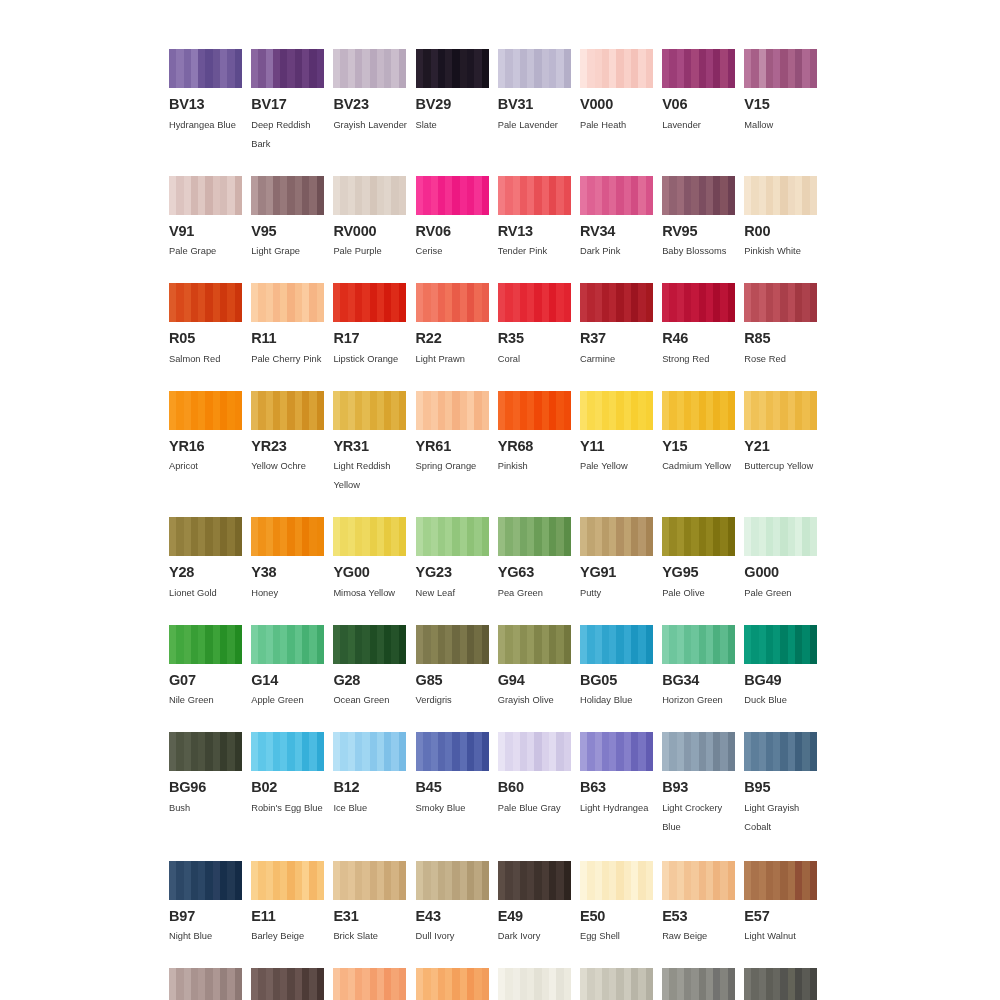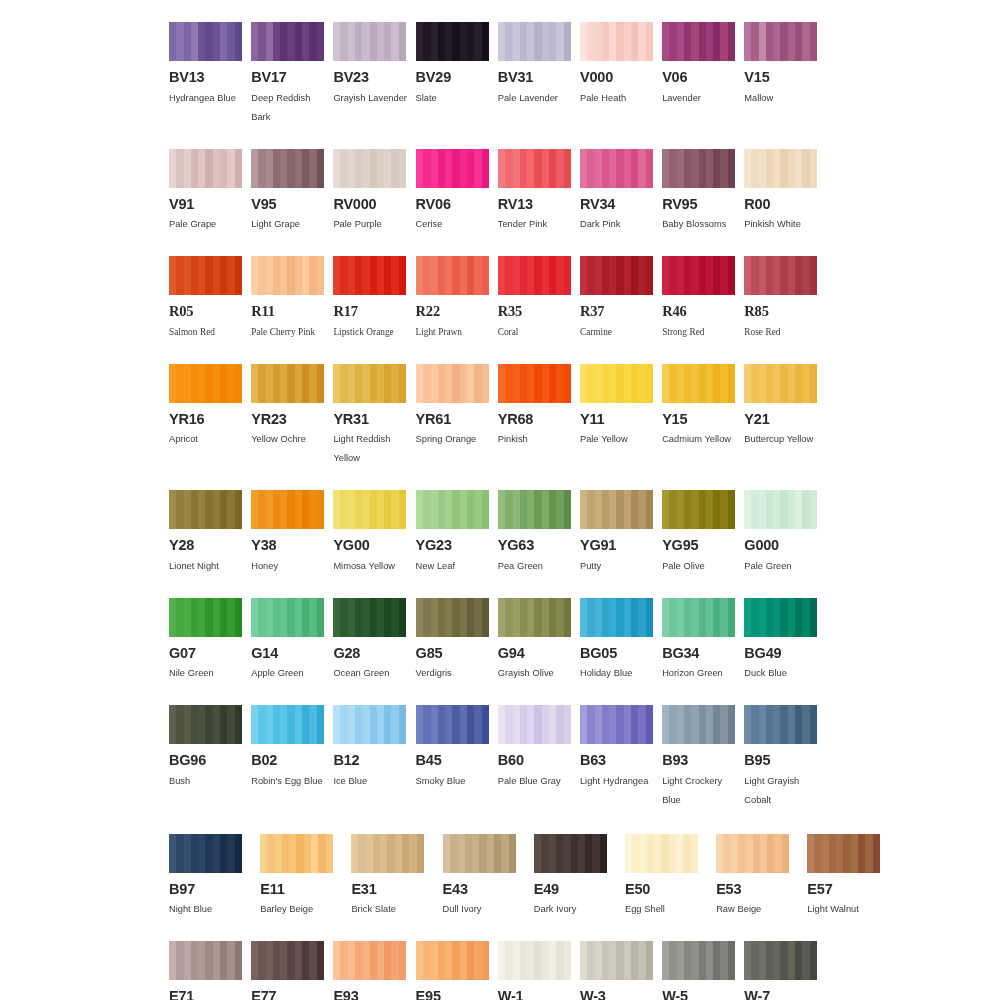--- a/index.html
+++ b/index.html
@@ -63,21 +63,21 @@
     margin-top: 4px;
     width: 80px;
     word-spacing: 0.2px;
   }
 </style>
 </head>
 <body>
 
 <div id="chart-root">
   <div class="swatch-grid">
-      <div class="swatch-row" style="margin-bottom: 22px;">
+      <div class="swatch-row" style="margin-bottom: 22px; margin-top: 27px;">
         <div class="swatch-cell">
           <div class="swatch-chip" title="BV13 Hydrangea Blue">
             <div class="grain" style="background: linear-gradient(90deg, rgb(127, 104, 166) 0%, rgb(127, 104, 166) 10%, rgb(140, 118, 176) 10%, rgb(140, 118, 176) 20%, rgb(124, 102, 164) 20%, rgb(124, 102, 164) 30%, rgb(142, 121, 179) 30%, rgb(142, 121, 179) 40%, rgb(107, 84, 150) 40%, rgb(107, 84, 150) 50%, rgb(95, 74, 141) 50%, rgb(95, 74, 141) 60%, rgb(106, 84, 148) 60%, rgb(106, 84, 148) 70%, rgb(127, 104, 166) 70%, rgb(127, 104, 166) 80%, rgb(110, 88, 153) 80%, rgb(110, 88, 153) 90%, rgb(93, 74, 140) 90%, rgb(93, 74, 140) 100%);"></div>
           </div>
           <div class="swatch-code">BV13</div>
           <div class="swatch-name">Hydrangea Blue</div>
         </div>
         <div class="swatch-cell">
           <div class="swatch-chip" title="BV17 Deep Reddish Blue">
             <div class="grain" style="background: linear-gradient(90deg, rgb(138, 102, 160) 0%, rgb(138, 102, 160) 10%, rgb(122, 84, 144) 10%, rgb(122, 84, 144) 20%, rgb(143, 109, 166) 20%, rgb(143, 109, 166) 30%, rgb(110, 66, 129) 30%, rgb(110, 66, 129) 40%, rgb(94, 52, 114) 40%, rgb(94, 52, 114) 50%, rgb(105, 62, 124) 50%, rgb(105, 62, 124) 60%, rgb(92, 51, 112) 60%, rgb(92, 51, 112) 70%, rgb(108, 65, 128) 70%, rgb(108, 65, 128) 80%, rgb(90, 49, 112) 80%, rgb(90, 49, 112) 90%, rgb(98, 57, 122) 90%, rgb(98, 57, 122) 100%);"></div>
@@ -179,21 +179,21 @@
           <div class="swatch-name">Baby Blossoms</div>
         </div>
         <div class="swatch-cell">
           <div class="swatch-chip" title="R00 Pinkish White">
             <div class="grain" style="background: linear-gradient(90deg, rgb(245, 229, 207) 0%, rgb(245, 229, 207) 10%, rgb(239, 220, 192) 10%, rgb(239, 220, 192) 20%, rgb(242, 225, 200) 20%, rgb(242, 225, 200) 30%, rgb(236, 214, 184) 30%, rgb(236, 214, 184) 40%, rgb(241, 223, 196) 40%, rgb(241, 223, 196) 50%, rgb(232, 208, 177) 50%, rgb(232, 208, 177) 60%, rgb(238, 218, 192) 60%, rgb(238, 218, 192) 70%, rgb(242, 224, 198) 70%, rgb(242, 224, 198) 80%, rgb(233, 210, 180) 80%, rgb(233, 210, 180) 90%, rgb(238, 219, 193) 90%, rgb(238, 219, 193) 100%);"></div>
           </div>
           <div class="swatch-code">R00</div>
           <div class="swatch-name">Pinkish White</div>
         </div>
       </div>
-      <div class="swatch-row" style="margin-bottom: 22px; font-family: Liberation Serif, serif;">
+      <div class="swatch-row" style="margin-bottom: 22px;">
         <div class="swatch-cell">
           <div class="swatch-chip" title="R05 Salmon Red">
             <div class="grain" style="background: linear-gradient(90deg, rgb(222, 90, 40) 0%, rgb(222, 90, 40) 10%, rgb(217, 73, 26) 10%, rgb(217, 73, 26) 20%, rgb(221, 85, 34) 20%, rgb(221, 85, 34) 30%, rgb(211, 65, 20) 30%, rgb(211, 65, 20) 40%, rgb(218, 77, 28) 40%, rgb(218, 77, 28) 50%, rgb(207, 58, 15) 50%, rgb(207, 58, 15) 60%, rgb(216, 74, 24) 60%, rgb(216, 74, 24) 70%, rgb(206, 56, 13) 70%, rgb(206, 56, 13) 80%, rgb(215, 70, 21) 80%, rgb(215, 70, 21) 90%, rgb(204, 53, 11) 90%, rgb(204, 53, 11) 100%);"></div>
           </div>
           <div class="swatch-code">R05</div>
           <div class="swatch-name">Salmon Red</div>
         </div>
         <div class="swatch-cell">
           <div class="swatch-chip" title="R11 Pale Cherry Pink">
             <div class="grain" style="background: linear-gradient(90deg, rgb(251, 208, 166) 0%, rgb(251, 208, 166) 10%, rgb(249, 194, 147) 10%, rgb(249, 194, 147) 20%, rgb(250, 201, 156) 20%, rgb(250, 201, 156) 30%, rgb(247, 185, 138) 30%, rgb(247, 185, 138) 40%, rgb(249, 197, 148) 40%, rgb(249, 197, 148) 50%, rgb(245, 178, 129) 50%, rgb(245, 178, 129) 60%, rgb(248, 191, 142) 60%, rgb(248, 191, 142) 70%, rgb(251, 203, 159) 70%, rgb(251, 203, 159) 80%, rgb(246, 181, 133) 80%, rgb(246, 181, 133) 90%, rgb(248, 192, 144) 90%, rgb(248, 192, 144) 100%);"></div>
@@ -301,21 +301,21 @@
           <div class="swatch-code">Y21</div>
           <div class="swatch-name">Buttercup Yellow</div>
         </div>
       </div>
       <div class="swatch-row" style="margin-bottom: 22px;">
         <div class="swatch-cell">
           <div class="swatch-chip" title="Y28 Lionet Gold">
             <div class="grain" style="background: linear-gradient(90deg, rgb(160, 140, 73) 0%, rgb(160, 140, 73) 10%, rgb(145, 126, 60) 10%, rgb(145, 126, 60) 20%, rgb(154, 135, 68) 20%, rgb(154, 135, 68) 30%, rgb(138, 119, 53) 30%, rgb(138, 119, 53) 40%, rgb(149, 130, 63) 40%, rgb(149, 130, 63) 50%, rgb(133, 114, 49) 50%, rgb(133, 114, 49) 60%, rgb(143, 124, 58) 60%, rgb(143, 124, 58) 70%, rgb(126, 107, 44) 70%, rgb(126, 107, 44) 80%, rgb(138, 119, 53) 80%, rgb(138, 119, 53) 90%, rgb(121, 103, 41) 90%, rgb(121, 103, 41) 100%);"></div>
           </div>
           <div class="swatch-code">Y28</div>
-          <div class="swatch-name">Lionet Night</div>
+          <div class="swatch-name">Lionet Gold</div>
         </div>
         <div class="swatch-cell">
           <div class="swatch-chip" title="Y38 Honey">
             <div class="grain" style="background: linear-gradient(90deg, rgb(243, 159, 45) 0%, rgb(243, 159, 45) 10%, rgb(240, 146, 24) 10%, rgb(240, 146, 24) 20%, rgb(242, 155, 36) 20%, rgb(242, 155, 36) 30%, rgb(238, 138, 15) 30%, rgb(238, 138, 15) 40%, rgb(241, 147, 26) 40%, rgb(241, 147, 26) 50%, rgb(236, 130, 8) 50%, rgb(236, 130, 8) 60%, rgb(240, 143, 21) 60%, rgb(240, 143, 21) 70%, rgb(234, 125, 4) 70%, rgb(234, 125, 4) 80%, rgb(238, 138, 14) 80%, rgb(238, 138, 14) 90%, rgb(237, 135, 9) 90%, rgb(237, 135, 9) 100%);"></div>
           </div>
           <div class="swatch-code">Y38</div>
           <div class="swatch-name">Honey</div>
         </div>
         <div class="swatch-cell">
           <div class="swatch-chip" title="YG00 Mimosa Yellow">
@@ -469,21 +469,21 @@
           <div class="swatch-name">Light Crockery Blue</div>
         </div>
         <div class="swatch-cell">
           <div class="swatch-chip" title="B95 Light Grayish Cobalt">
             <div class="grain" style="background: linear-gradient(90deg, rgb(109, 140, 166) 0%, rgb(109, 140, 166) 10%, rgb(93, 126, 154) 10%, rgb(93, 126, 154) 20%, rgb(103, 134, 161) 20%, rgb(103, 134, 161) 30%, rgb(83, 116, 145) 30%, rgb(83, 116, 145) 40%, rgb(92, 125, 153) 40%, rgb(92, 125, 153) 50%, rgb(73, 106, 135) 50%, rgb(73, 106, 135) 60%, rgb(89, 121, 149) 60%, rgb(89, 121, 149) 70%, rgb(63, 96, 125) 70%, rgb(63, 96, 125) 80%, rgb(79, 112, 137) 80%, rgb(79, 112, 137) 90%, rgb(58, 91, 119) 90%, rgb(58, 91, 119) 100%);"></div>
           </div>
           <div class="swatch-code">B95</div>
           <div class="swatch-name">Light Grayish Cobalt</div>
         </div>
       </div>
-      <div class="swatch-row" style="margin-bottom: 22px; gap: 9px;">
+      <div class="swatch-row" style="margin-bottom: 22px;">
         <div class="swatch-cell">
           <div class="swatch-chip" title="B97 Night Blue">
             <div class="grain" style="background: linear-gradient(90deg, rgb(58, 85, 116) 0%, rgb(58, 85, 116) 10%, rgb(44, 71, 102) 10%, rgb(44, 71, 102) 20%, rgb(52, 80, 111) 20%, rgb(52, 80, 111) 30%, rgb(37, 64, 94) 30%, rgb(37, 64, 94) 40%, rgb(43, 70, 101) 40%, rgb(43, 70, 101) 50%, rgb(30, 56, 86) 50%, rgb(30, 56, 86) 60%, rgb(41, 63, 95) 60%, rgb(41, 63, 95) 70%, rgb(23, 47, 75) 70%, rgb(23, 47, 75) 80%, rgb(33, 56, 83) 80%, rgb(33, 56, 83) 90%, rgb(20, 43, 70) 90%, rgb(20, 43, 70) 100%);"></div>
           </div>
           <div class="swatch-code">B97</div>
           <div class="swatch-name">Night Blue</div>
         </div>
         <div class="swatch-cell">
           <div class="swatch-chip" title="E11 Barley Beige">
             <div class="grain" style="background: linear-gradient(90deg, rgb(250, 210, 143) 0%, rgb(250, 210, 143) 10%, rgb(248, 197, 120) 10%, rgb(248, 197, 120) 20%, rgb(249, 203, 131) 20%, rgb(249, 203, 131) 30%, rgb(246, 189, 108) 30%, rgb(246, 189, 108) 40%, rgb(248, 197, 120) 40%, rgb(248, 197, 120) 50%, rgb(244, 180, 97) 50%, rgb(244, 180, 97) 60%, rgb(247, 193, 115) 60%, rgb(247, 193, 115) 70%, rgb(251, 208, 140) 70%, rgb(251, 208, 140) 80%, rgb(245, 184, 104) 80%, rgb(245, 184, 104) 90%, rgb(248, 198, 122) 90%, rgb(248, 198, 122) 100%);"></div>

